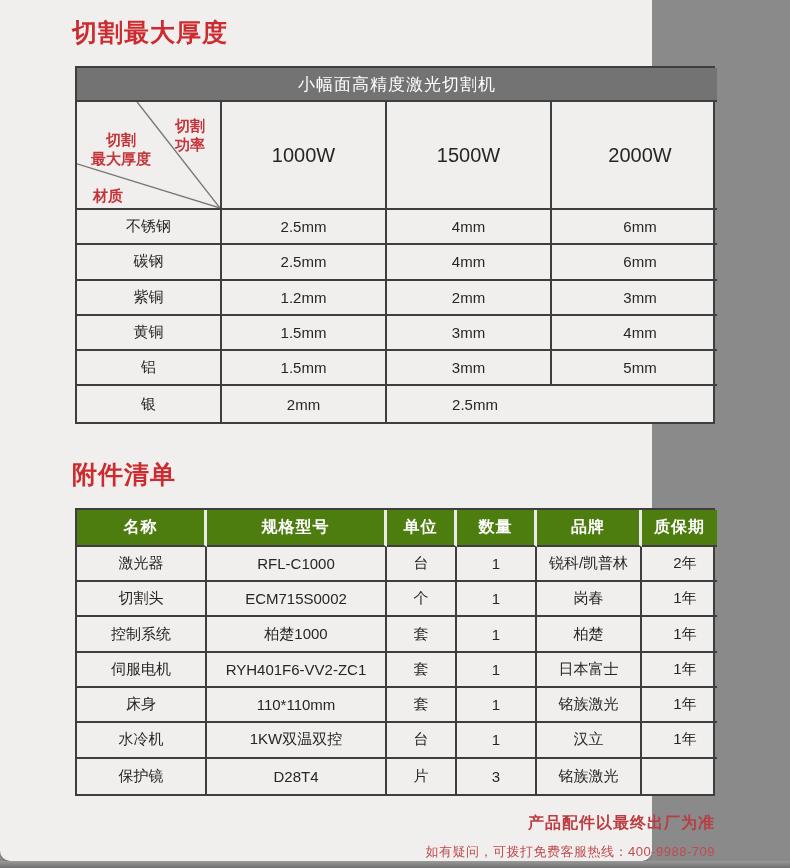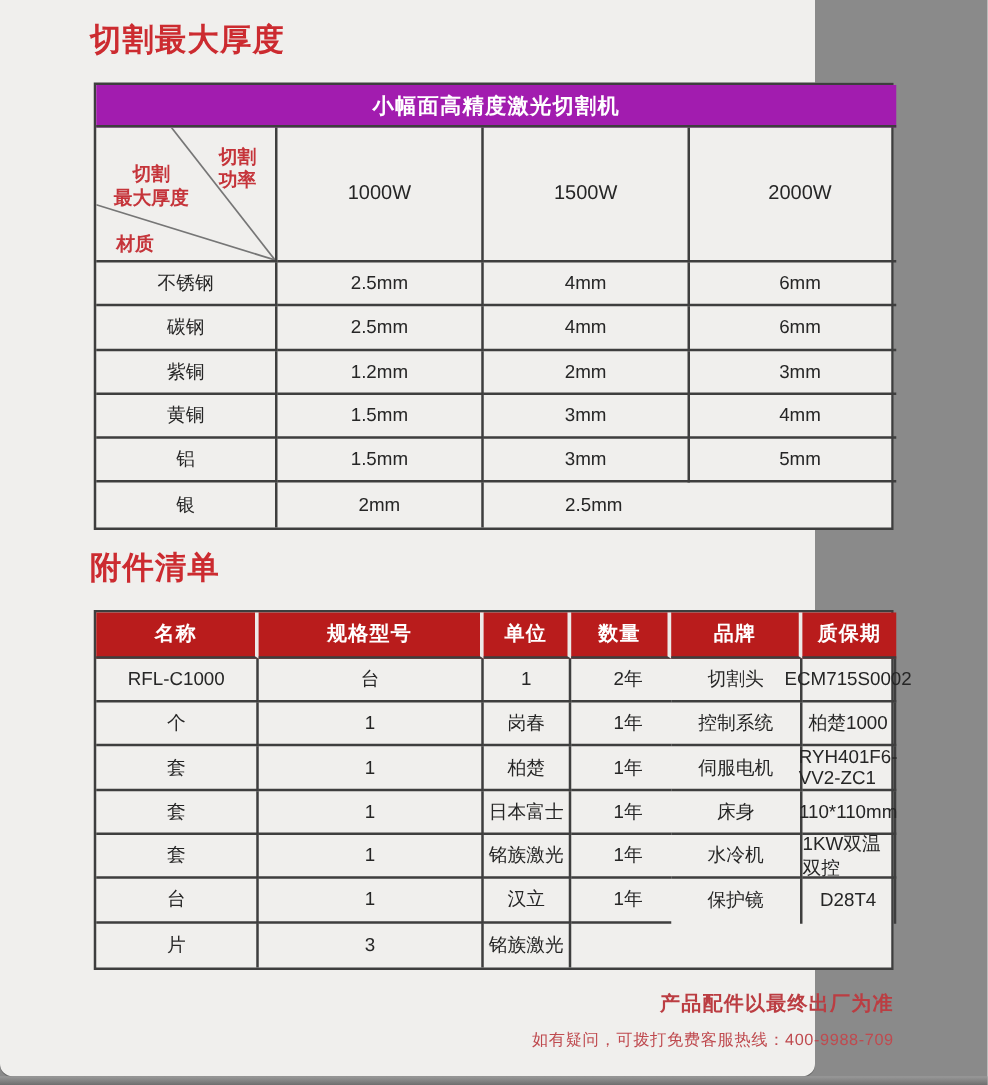--- a/index.html
+++ b/index.html
@@ -26,50 +26,50 @@
   }
   .content { padding:0 75px; }
 
   .section-title {
     font-size:25px; font-weight:bold;
     color:#cc2b30;
     letter-spacing:1px;
     line-height:30px;
   }
   .title-1 { padding-top:17px; margin-left:-3px; margin-bottom:19px; }
-  .title-2 { margin-top:15px; margin-left:-3px; margin-bottom:19px; }
+  .title-2 { margin-top:35px; margin-left:-3px; margin-bottom:19px; }
 
   
   .t1 {
     display:grid;
     grid-template-columns:145px 165px 165px 165px;
     grid-template-rows:34px 108px repeat(6,35.3px);
     border:2px solid #3e3e3e;
     width:640px;
     background:#f0efed;
   }
   .t1-titlebar {
     grid-column:1 / -1;
-    background:#a21caf;
+    background:#737373;
     color:#ffffff;
-    font-weight:bold;
+    font-weight:normal;
     font-size:17px;
     display:flex; align-items:center; justify-content:center;
     border-bottom:2px solid #3e3e3e;
     letter-spacing:1px;
   }
   .cell {
     display:flex; align-items:center; justify-content:center;
     font-size:15px;
     border-right:2px solid #3e3e3e;
     border-bottom:2px solid #3e3e3e;
   }
   .cell.last-col { border-right:none;padding-left:11px; }
   .cell.last-row { border-bottom:none; }
-  .t1-power { font-size:16px; }
+  .t1-power { font-size:20px; }
 
   .t1-corner {
     position:relative;
     border-right:2px solid #3e3e3e;
     border-bottom:2px solid #3e3e3e;
   }
   .t1-corner svg { position:absolute; top:0; left:0; width:100%; height:100%; }
   .corner-label {
     position:absolute;
     color:#c5343a;
@@ -85,21 +85,21 @@
   
   .t2 {
     display:grid;
     grid-template-columns:130px 180px 70px 80px 105px 75px;
     grid-template-rows:37px repeat(7,35.3px);
     border:2px solid #3e3e3e;
     width:640px;
     background:#f0efed;
   }
   .t2-h {
-    background:#b91c1c;
+    background:#4d7c0f;
     color:#ffffff;
     font-weight:bold;
     font-size:16px;
     display:flex; align-items:center; justify-content:center;
     border-right:3px solid #eceae8;
     border-bottom:2px solid #3e3e3e;
     letter-spacing:1px;
   }
   .t2-h.last-col { border-right:none; }
 
@@ -176,23 +176,25 @@
     <div class="section-title title-2">附件清单</div>
 
     <div class="t2">
       <div class="t2-h">名称</div>
       <div class="t2-h">规格型号</div>
       <div class="t2-h">单位</div>
       <div class="t2-h">数量</div>
       <div class="t2-h">品牌</div>
       <div class="t2-h last-col">质保期</div>
 
+      <div class="cell">激光器</div>
       <div class="cell">RFL-C1000</div>
       <div class="cell">台</div>
       <div class="cell">1</div>
+      <div class="cell">锐科/凯普林</div>
       <div class="cell last-col">2年</div>
 
       <div class="cell">切割头</div>
       <div class="cell">ECM715S0002</div>
       <div class="cell">个</div>
       <div class="cell">1</div>
       <div class="cell">岗春</div>
       <div class="cell last-col">1年</div>
 
       <div class="cell">控制系统</div>

